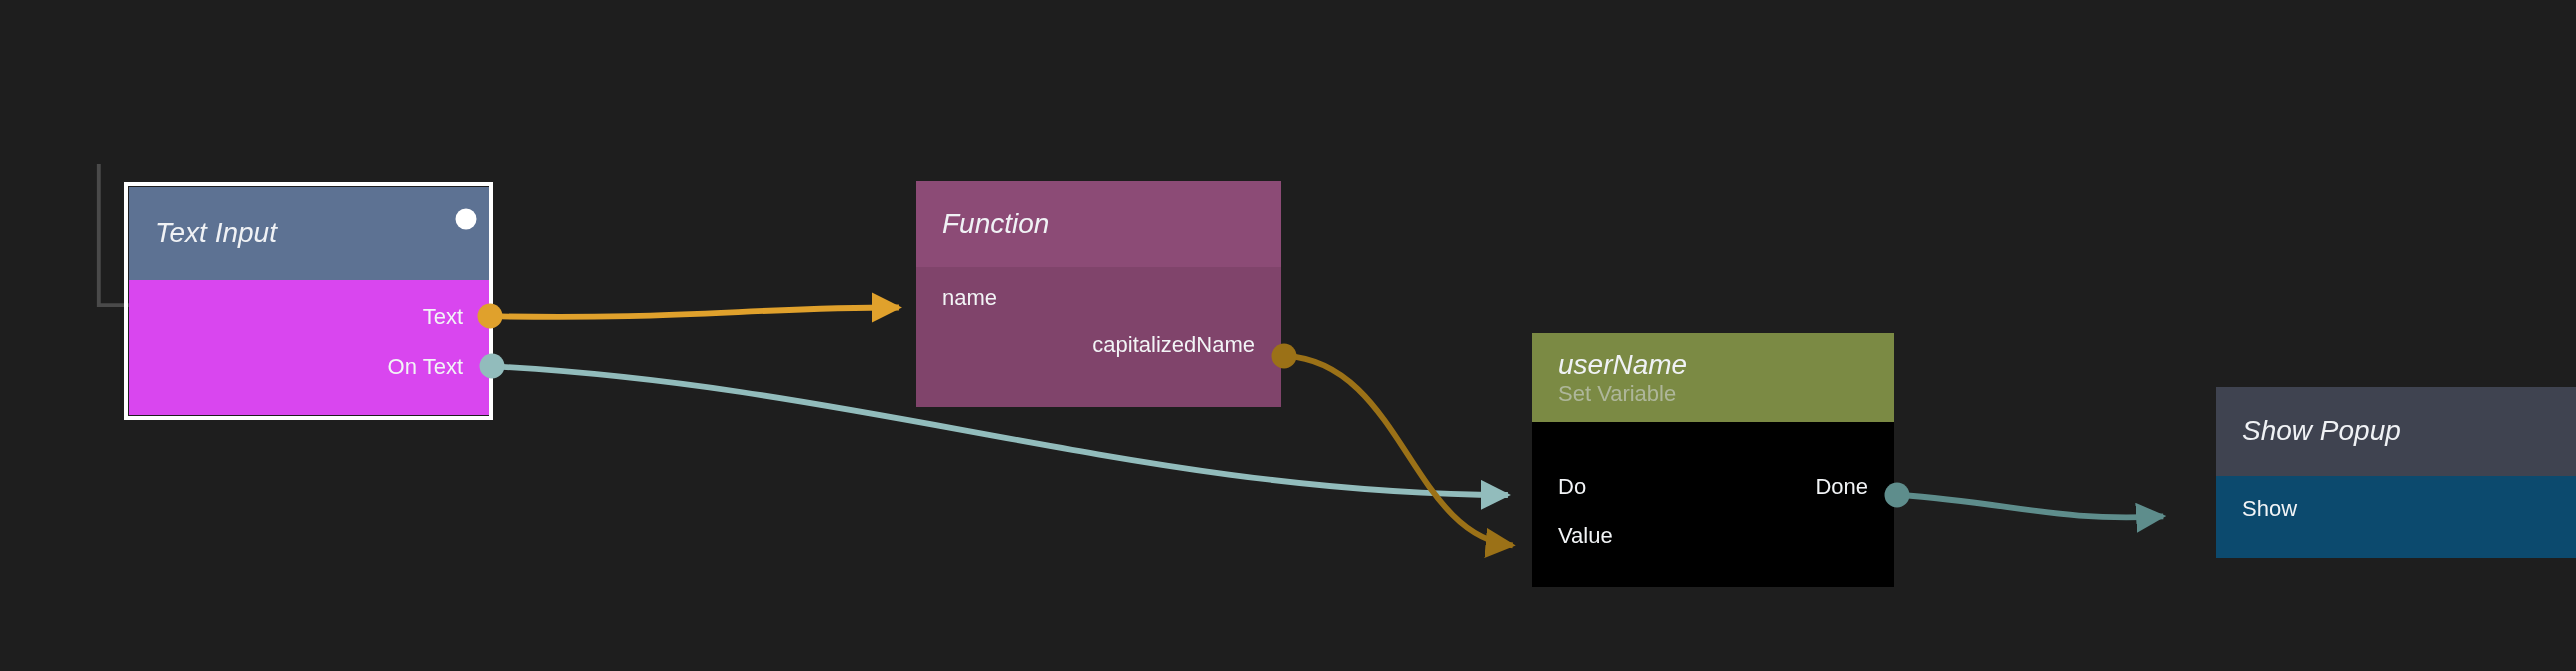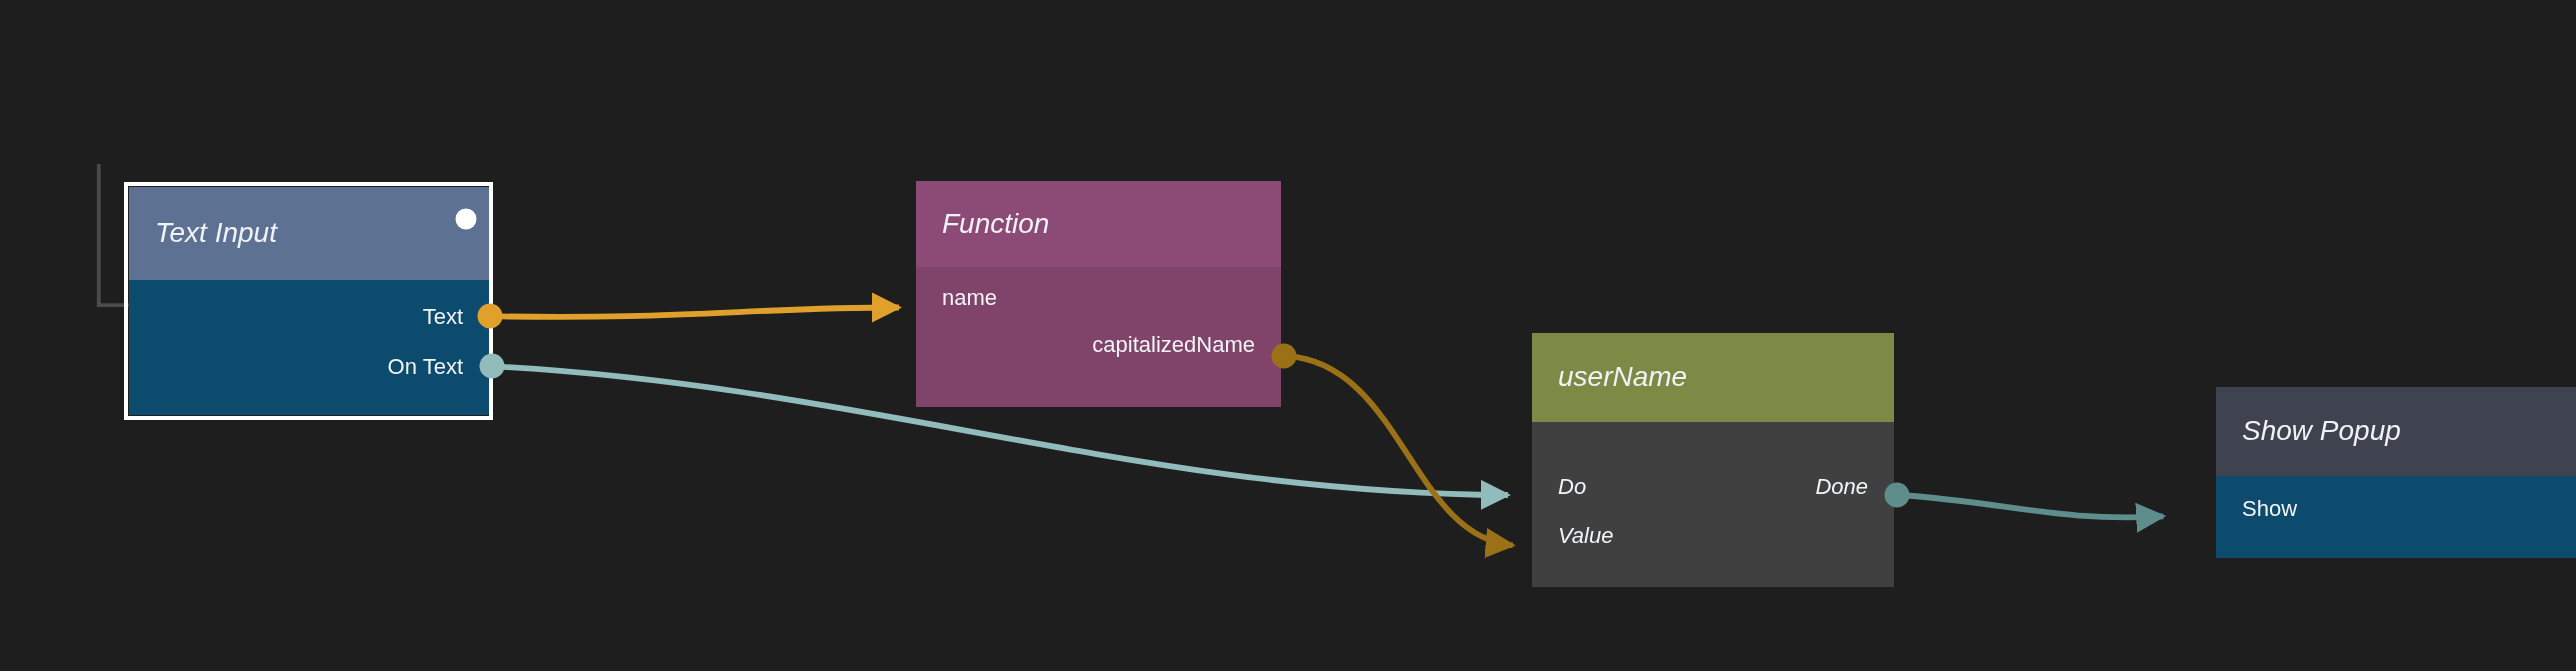--- a/index.html
+++ b/index.html
@@ -149,21 +149,21 @@
     <path d="M 6 4 L 6 150 L 48 150" fill="none" stroke="#4a4a4a" stroke-width="4"></path>
   </svg>
 
 
   <div class="sel-ring" style="left:124px; top:182px; width:369px; height:238px;"></div>
 
   <div class="gnode" style="left:129px; top:187px; width:360px; height:228px;">
     <div class="hdr" style="height:93px; background:#5d7293;">
       <span class="t">Text Input</span>
     </div>
-    <div class="body" style="height:135px; background:#0c4a6e;">
+    <div class="body" style="height:135px; background:#d946ef;">
       <div class="port-row" style="top:37px;">
         <span class="port-label out">Text</span>
       </div>
       <div class="port-row" style="top:87px;">
         <span class="port-label out">On Text</span>
       </div>
     </div>
     <span class="white-dot" style="left:337px; top:32px;"></span>
   </div>
   <span class="port-dot" style="left:490px; top:316px; width:25px; height:25px; background:#e0a12c; z-index:3;"></span>
@@ -180,22 +180,23 @@
       <div class="port-row" style="top:78px;">
         <span class="port-label out">capitalizedName</span>
       </div>
     </div>
   </div>
   <span class="port-dot" style="left:1284px; top:356px; width:25px; height:25px; background:#9b7117; z-index:3;"></span>
 
   <div class="gnode" style="left:1532px; top:333px; width:362px; height:254px;">
     <div class="hdr" style="height:89px; background:#7b8a44;">
       <span class="t">userName</span>
-    </div>
-    <div class="body" style="height:165px; background:#404040;font-style:italic;">
+      <span class="s">Set Variable</span>
+    </div>
+    <div class="body" style="height:165px; background:#000000;">
       <div class="port-row" style="top:65px;">
         <span class="port-label in">Do</span>
         <span class="port-label out">Done</span>
       </div>
       <div class="port-row" style="top:114px;">
         <span class="port-label in">Value</span>
       </div>
     </div>
   </div>
   <span class="port-dot" style="left:1897px; top:495px; width:25px; height:25px; background:#5e8d8c; z-index:3;"></span>

